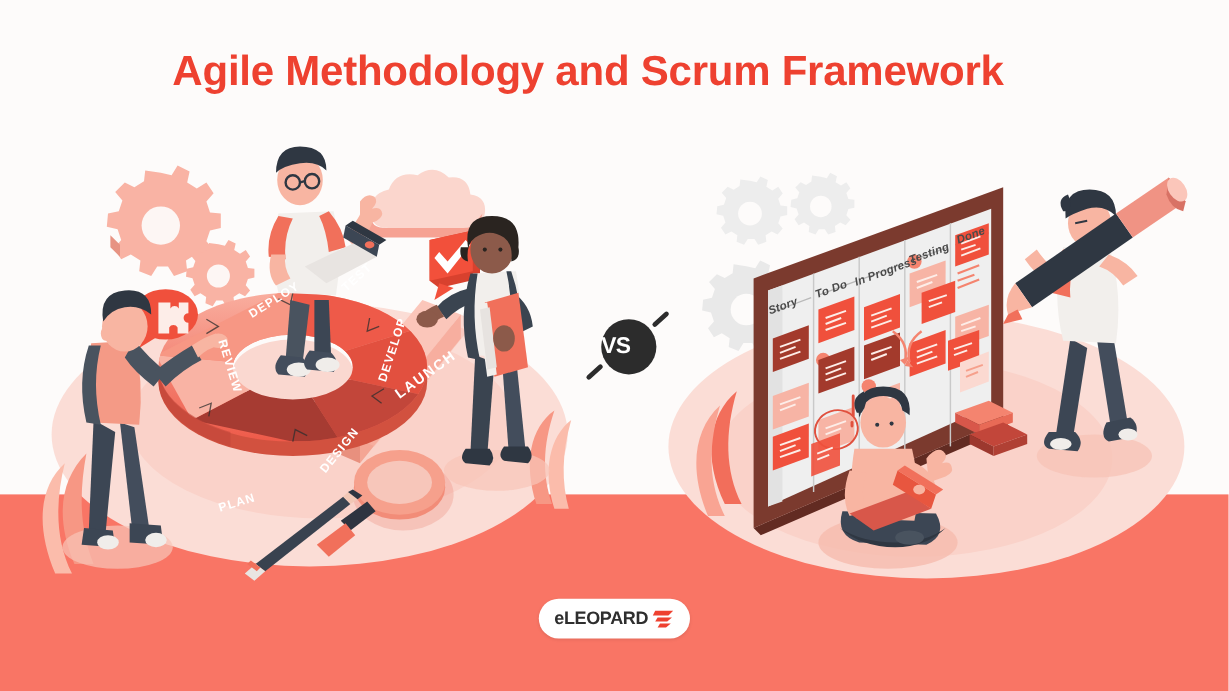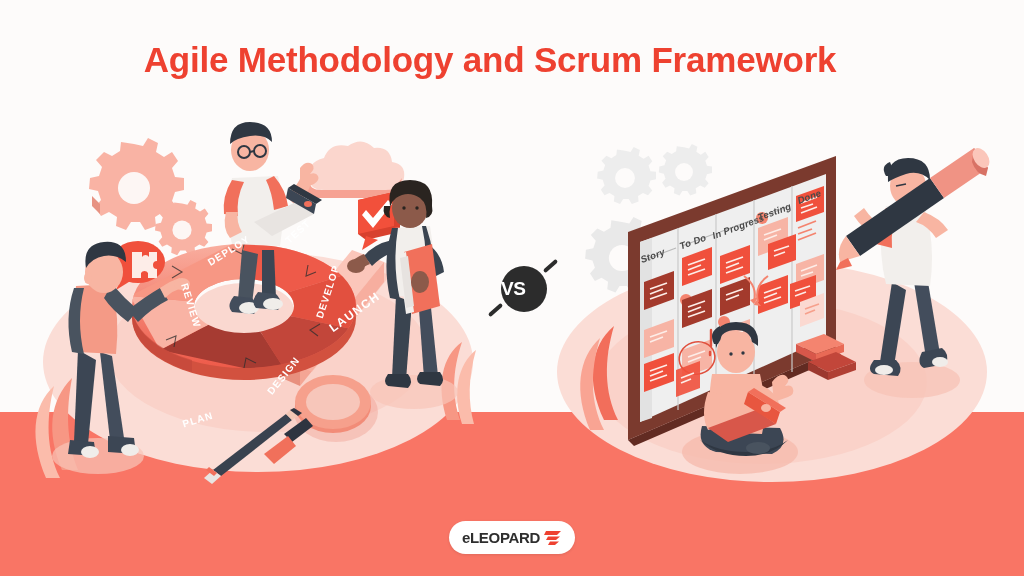--- a/index.html
+++ b/index.html
@@ -80,21 +80,21 @@
     background: #2C2C2C;
     border-radius: 2px;
   }
   .vs-dash.a { right: 0px; top: 12px; transform: rotate(-42deg); }
   .vs-dash.b { left: 0px;  bottom: 12px; transform: rotate(-42deg); }
 
   
   .logo {
     position: absolute;
     left: 449px;
-    top: 521px;
+    top: 499px;
     width: 126px;
     height: 33px;
     background: #FFFFFF;
     border-radius: 17px;
     display: flex;
     align-items: center;
     justify-content: center;
     gap: 3px;
     box-shadow: 0 1px 3px rgba(0,0,0,0.10);
   }

